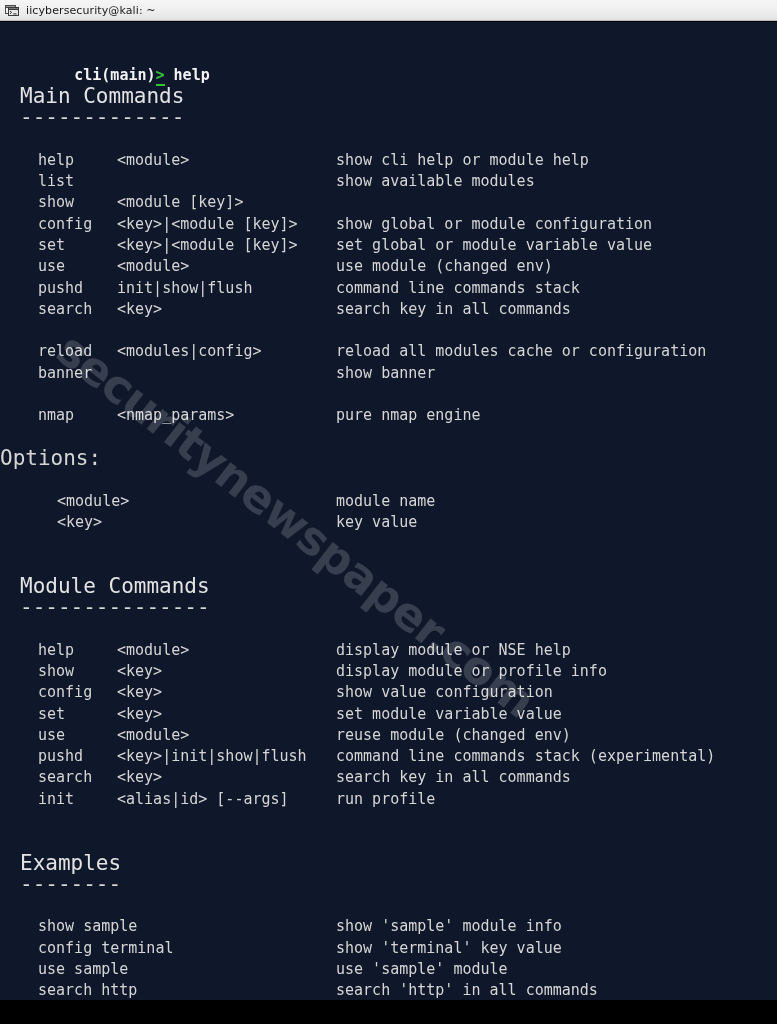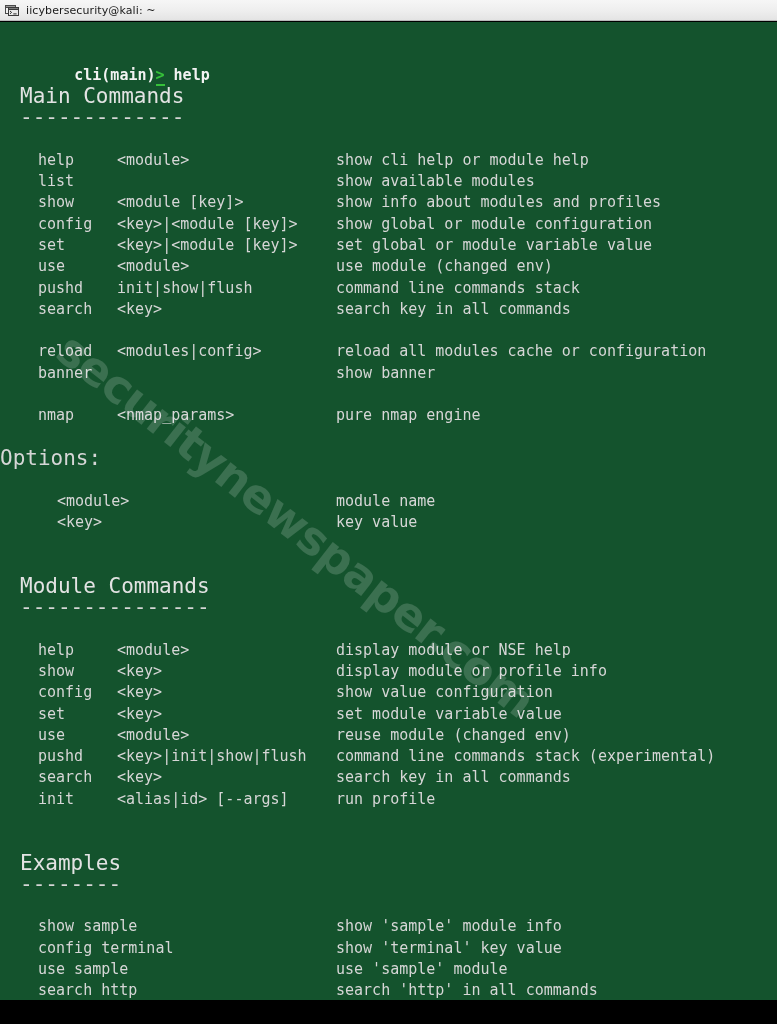--- a/index.html
+++ b/index.html
@@ -44,21 +44,21 @@
     letter-spacing: 0.1px;
   }
 
   
   .term {
     position: absolute;
     top: 22px;
     left: 0;
     width: 777px;
     height: 978px;
-    background: #14532d;
+    background: #0f172a;
     overflow: hidden;
   }
   .term-inner {
     position: relative;
     padding: 0;
   }
 
   .line {
     position: relative;
     height: 21.3px;
@@ -198,21 +198,20 @@
         <span class="col-desc">show cli help or module help</span>
       </div>
       <div class="cmdline">
         <span class="col-cmd">list</span>
         <span class="col-arg"></span>
         <span class="col-desc">show available modules</span>
       </div>
       <div class="cmdline">
         <span class="col-cmd">show</span>
         <span class="col-arg">&lt;module [key]&gt;</span>
-        <span class="col-desc">show info about modules and profiles</span>
       </div>
       <div class="cmdline">
         <span class="col-cmd">config</span>
         <span class="col-arg">&lt;key&gt;|&lt;module [key]&gt;</span>
         <span class="col-desc">show global or module configuration</span>
       </div>
       <div class="cmdline">
         <span class="col-cmd">set</span>
         <span class="col-arg">&lt;key&gt;|&lt;module [key]&gt;</span>
         <span class="col-desc">set global or module variable value</span>

